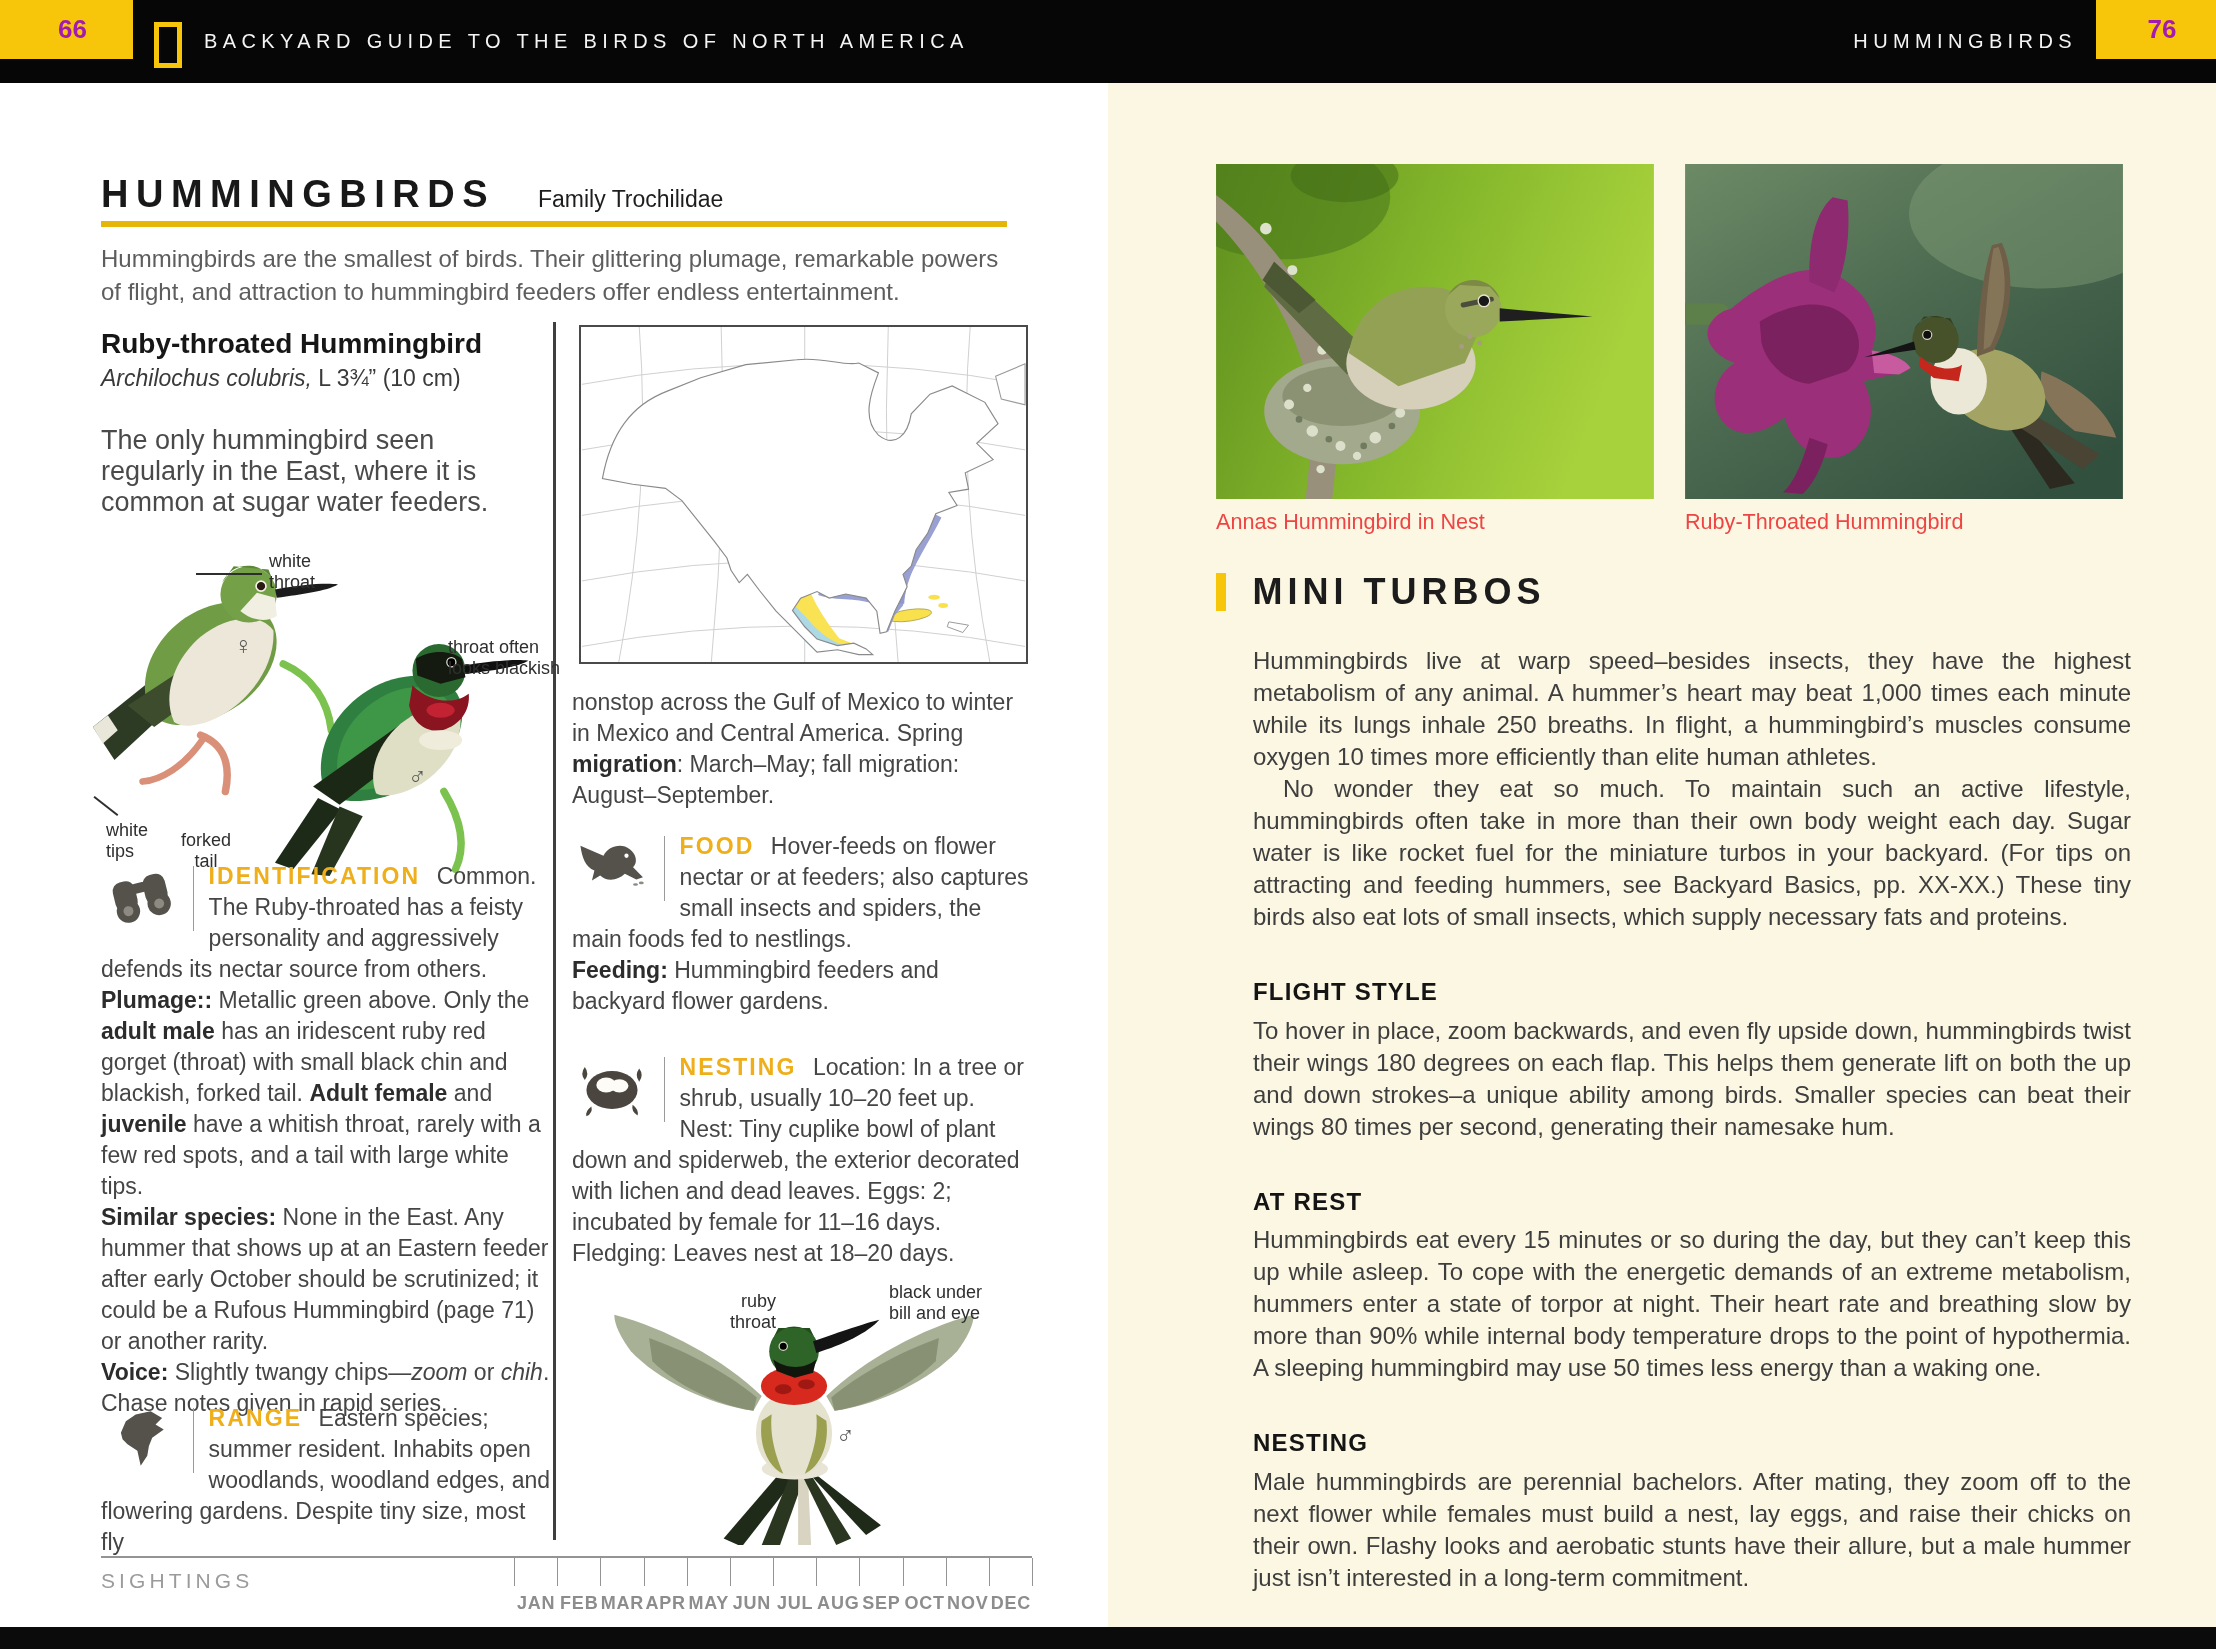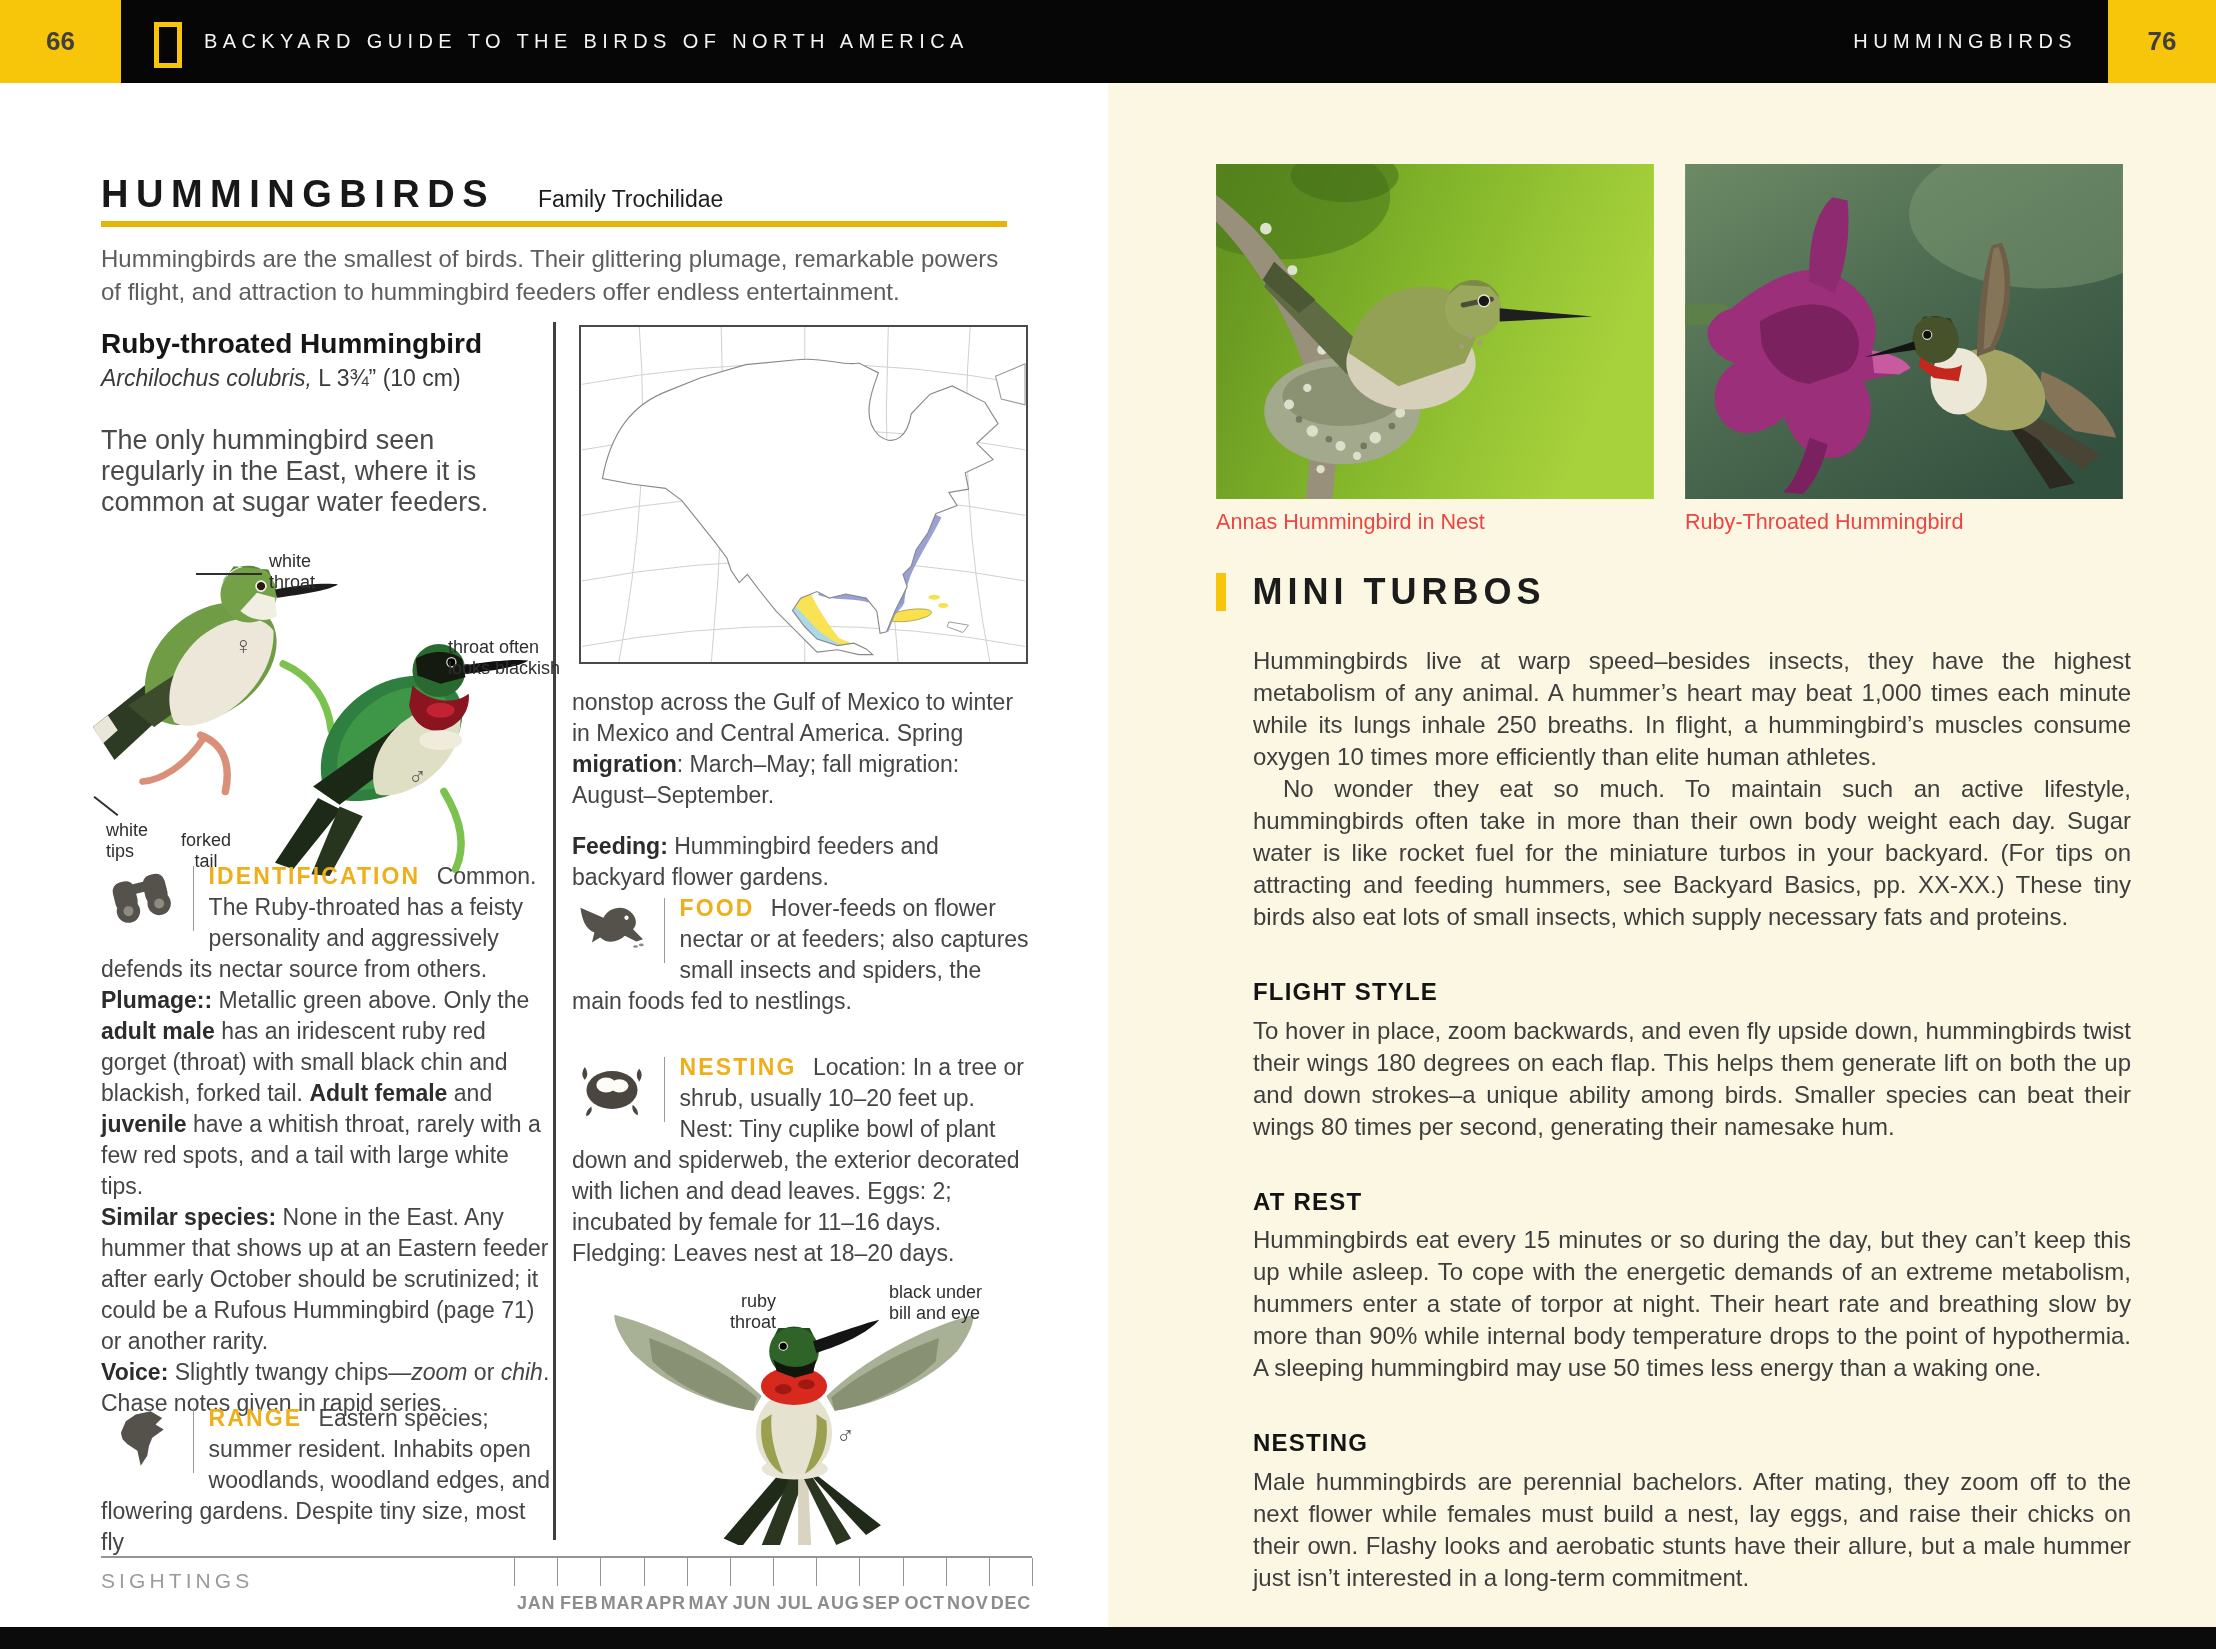--- a/index.html
+++ b/index.html
@@ -3,22 +3,22 @@
 <meta charset="utf-8">
 <style>
   html,body{margin:0;padding:0;background:#222;}
   .spread{position:relative;width:2216px;height:1650px;background:#ffffff;
     font-family:"Liberation Sans",sans-serif;overflow:hidden;color:#3d3d3d;}
   .right-page-bg{position:absolute;left:1108px;top:0;width:1108px;height:1650px;background:#FBF7E2;}
   .bottom-strip{position:absolute;left:0;top:1627px;width:2216px;height:22.4px;background:#0b0b0b;}
 
   
   .top-bar{position:absolute;left:0;top:0;width:2216px;height:83px;background:#060606;}
-  .pn-box{position:absolute;top:0;height:83px;background:#F7C50A;display:flex;align-items:center;justify-content:center;
-    font-size:26px;font-weight:700;color:#404040;}
+  .pn-box{position:absolute;top:0;height:59px;background:#F7C50A;display:flex;align-items:center;justify-content:center;
+    font-size:26px;font-weight:700;color:#a21caf;padding-left:12px;}
   .pn-left{left:0;width:121px;}
   .pn-right{right:0;width:108px;}
   .ng-logo{position:absolute;left:154px;top:21.6px;width:18px;height:36px;border:5px solid #F7C50A;}
   .book-title{position:absolute;left:204px;top:0;height:83px;display:flex;align-items:center;
     color:#f4f4f4;font-size:20px;letter-spacing:5.4px;font-weight:500;}
   .section-title{position:absolute;right:139px;top:0;height:83px;display:flex;align-items:center;
     color:#f4f4f4;font-size:20px;letter-spacing:5.4px;font-weight:500;}
 
   
   .family-head{position:absolute;left:101px;top:173px;display:flex;align-items:baseline;gap:43px;}
@@ -230,32 +230,32 @@
       <use href="#land" fill="none" stroke="#8a8a8a" stroke-width="1.4"></use>
       <path d="M448,360 l24,4 -7,9 -19,-7 z" fill="#fff" stroke="#9a9a9a" stroke-width="1.2"></path>
     </svg>
   </div>
 
   <div class="body-block" style="left:572px;top:687px;width:458px">
     <p><span>nonstop across the Gulf of Mexico to winter in Mexico and Central America. Spring </span><span class="seg-b">migration</span><span>: March–May; fall migration: August–September.</span></p>
   </div>
 
   <div class="body-block" style="left:572px;top:831px;width:458px">
-    <p><span class="seg-b">Feeding:</span><span> Hummingbird feeders and backyard flower gardens.</span></p>
     <p>
       <span class="icon-float">
         <svg width="71" height="51" viewBox="0 0 86 62">
           <path d="M4,12 L32,24 C38,12 54,8 64,16 C72,22 74,32 68,38 L80,50 72,53 58,46 C50,54 36,56 28,48 L18,54 21,42 C10,38 6,26 4,12 Z" fill="#55524c"></path>
           <circle cx="60" cy="24" r="2.6" fill="#fff"></circle>
           <ellipse cx="78" cy="57" rx="3" ry="1.6" fill="#8d8a82"></ellipse>
           <ellipse cx="71" cy="59" rx="3" ry="1.6" fill="#8d8a82"></ellipse>
         </svg>
       </span>
       <span><span class="seg-y">FOOD</span><span> Hover-feeds on flower nectar or at feeders; also captures small insects and spiders, the main foods fed to nestlings.</span></span>
     </p>
+    <p><span class="seg-b">Feeding:</span><span> Hummingbird feeders and backyard flower gardens.</span></p>
   </div>
 
   <div class="body-block" style="left:572px;top:1052px;width:458px">
     <p>
       <span class="icon-float">
         <svg width="68" height="61" viewBox="0 0 82 74">
           <ellipse cx="41" cy="40" rx="31" ry="23" fill="#4a463f"></ellipse>
           <ellipse cx="34" cy="34" rx="12" ry="9" fill="#fdfcf6"></ellipse>
           <ellipse cx="50" cy="35" rx="11" ry="8" fill="#fdfcf6"></ellipse>
           <path d="M8,28 Q2,20 8,12 Q14,20 8,28 Z" fill="#4a463f"></path>

